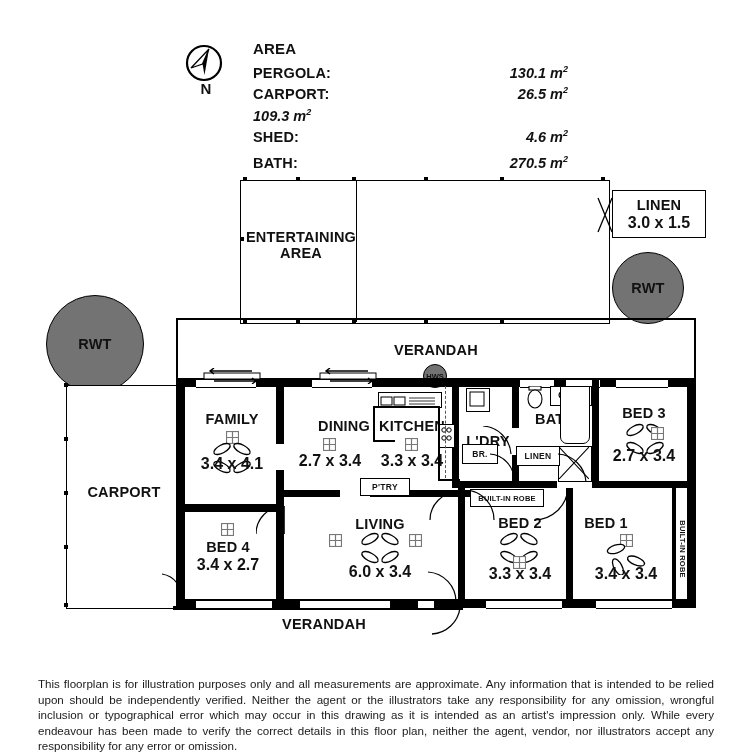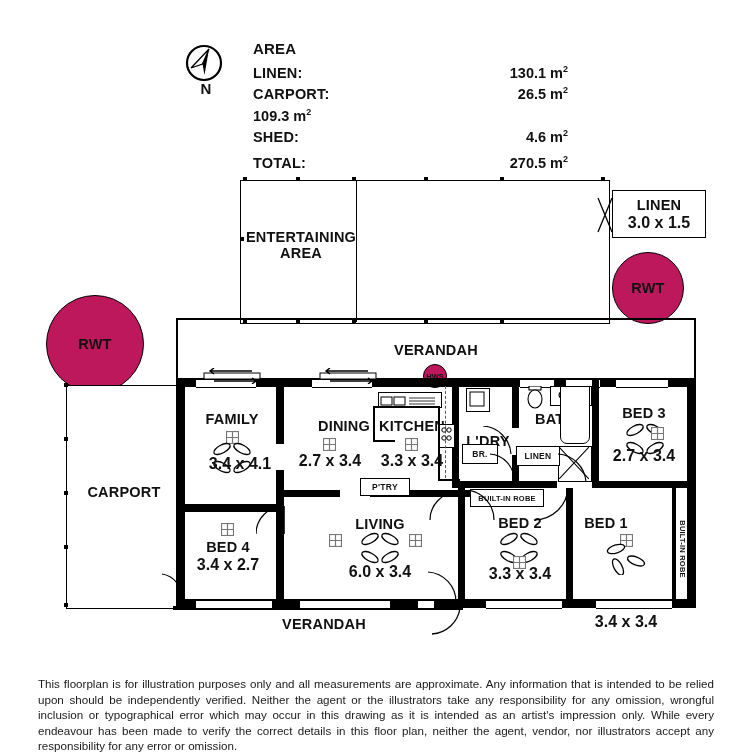--- a/index.html
+++ b/index.html
@@ -14,34 +14,34 @@
   
   #compass{left:183px;top:42px;width:46px;height:56px;}
   #compass svg{display:block;}
   #compass .nlab{
     text-align:center;font-size:15px;font-weight:bold;line-height:14px;margin-top:-2px;
   }
   #area-block{left:253px;top:40px;width:315px;}
   #area-title{font-size:15px;font-weight:bold;letter-spacing:.2px;margin-bottom:4px;}
   .area-row{display:flex;justify-content:space-between;align-items:baseline;font-size:14.5px;line-height:17.5px;}
   .area-row .lbl{white-space:nowrap;}
-  .area-row .val{white-space:nowrap;font-weight:bold;}
+  .area-row .val{white-space:nowrap;font-weight:bold;font-style:italic;}
   .area-row.total{font-weight:bold;margin-top:5px;}
   .area-row.total .lbl{font-weight:bold;}
   sup{font-size:9px;vertical-align:super;}
 
   
   .wallT{background:#000;}           
   .outline{border:1.6px solid #000;background:#fff;}
   .lbl{font-size:14.5px;font-weight:bold;letter-spacing:.2px;white-space:nowrap;}
   .dim{font-size:16px;font-weight:bold;white-space:nowrap;}
   .tiny{font-size:7.5px;font-weight:bold;letter-spacing:.2px;white-space:nowrap;}
   .tiny2{font-size:8.5px;font-weight:bold;letter-spacing:.3px;white-space:nowrap;}
 
-  .circle{border:1.6px solid #000;border-radius:50%;background:#be185d;}
+  .circle{border:1.6px solid #000;border-radius:50%;background:#737373;}
   .fan svg{display:block;}
 
   
   #disclaimer{
     left:38px;top:676px;width:676px;font-size:11.6px;line-height:15.6px;
     text-align:justify;color:#1a1a1a;
   }
   #disclaimer p{margin:0;}
 </style>
 </head>
@@ -53,36 +53,36 @@
     <path d="M26 7 L21.5 33 L19.5 22 Z" fill="#000"></path>
     <path d="M26 7 L19.5 22 L8 26 Z" fill="#fff" stroke="#000" stroke-width="1.3"></path>
   </svg>
   <div class="nlab">N</div>
 </div>
 
 <div class="abs" id="area-block">
   <div id="area-title">AREA</div>
 
   <div class="area-row">
-    <span class="lbl">LINEN:</span>
+    <span class="lbl">PERGOLA:</span>
     <span class="val"><span>130.1 m</span><sup>2</sup></span>
   </div>
   <div class="area-row">
     <span class="lbl">CARPORT:</span>
     <span class="val"><span>26.5 m</span><sup>2</sup></span>
   </div>
   <div class="area-row">
     <span class="val"><span>109.3 m</span><sup>2</sup></span>
   </div>
   <div class="area-row">
     <span class="lbl">SHED:</span>
     <span class="val"><span>4.6 m</span><sup>2</sup></span>
   </div>
   <div class="area-row total">
-    <span class="lbl">TOTAL:</span>
+    <span class="lbl">BATH:</span>
     <span class="val"><span>270.5 m</span><sup>2</sup></span>
   </div>
 </div>
 
 <div class="abs" id="plan" style="left:0;top:0;width:750px;height:660px;">
 
   <div class="abs" style="left:240px;top:180px;width:368px;height:142px;border:1.4px solid #000;background:#fff;"></div>
   <div class="abs" style="left:356px;top:180px;width:1.4px;height:142px;background:#000;"></div>
 
   <div class="abs ctr lbl" style="left:246px;top:228px;width:110px;height:34px;line-height:16px;">
@@ -220,21 +220,21 @@
   <div class="abs fan" style="left:211px;top:441px;">
     <svg width="42" height="34" viewBox="0 0 42 34">
         <g fill="#fff" stroke="#000" stroke-width="1.3">
       <ellipse cx="11" cy="8" rx="9" ry="4" transform="rotate(-28 11 8)"></ellipse>
       <ellipse cx="31" cy="8" rx="9" ry="4" transform="rotate(28 31 8)"></ellipse>
       <ellipse cx="11" cy="26" rx="9" ry="4" transform="rotate(28 11 26)"></ellipse>
       <ellipse cx="31" cy="26" rx="9" ry="4" transform="rotate(-28 31 26)"></ellipse>
     </g>
       </svg>
   </div>
-  <div class="abs ctr dim" style="left:186px;top:455px;width:92px;height:18px;padding-left:8px;">3.4 x 4.1</div>
+  <div class="abs ctr dim" style="left:186px;top:455px;width:92px;height:18px;">3.4 x 4.1</div>
 
   <div class="abs ctr lbl" style="left:302px;top:417px;width:84px;height:18px;">DINING</div>
   <div class="abs" style="left:323px;top:437px;width:13px;height:13px;">
     <svg width="13" height="13">
         <rect x="0.5" y="0.5" width="12" height="12" fill="#fff" stroke="#777" stroke-width="1.2"></rect>
         <path d="M6.5 1 L6.5 12 M1 6.5 L12 6.5" stroke="#777" stroke-width="1.2"></path>
       </svg>
   </div>
   <div class="abs ctr dim" style="left:288px;top:452px;width:84px;height:18px;">2.7 x 3.4</div>
 
@@ -384,21 +384,21 @@
   </div>
   <div class="abs fan" style="left:605px;top:541px;">
     <svg width="42" height="34" viewBox="0 0 42 34">
         <g fill="#fff" stroke="#000" stroke-width="1.3">
       <ellipse cx="11" cy="8" rx="9" ry="4" transform="rotate(-18 11 8)"></ellipse>
       <ellipse cx="31" cy="20" rx="9" ry="4" transform="rotate(22 31 20)"></ellipse>
       <ellipse cx="13" cy="26" rx="9" ry="4" transform="rotate(62 13 26)"></ellipse>
     </g>
       </svg>
   </div>
-  <div class="abs ctr dim" style="left:584px;top:565px;width:84px;height:18px;margin-top:48px;">3.4 x 3.4</div>
+  <div class="abs ctr dim" style="left:584px;top:565px;width:84px;height:18px;">3.4 x 3.4</div>
 
   <div class="abs" style="left:676px;top:495px;width:12px;height:105px;">
     <div class="tiny" style="transform:rotate(90deg);transform-origin:left top;position:absolute;left:11px;top:8px;width:92px;text-align:center;">BUILT-IN ROBE</div>
   </div>
 
   <svg class="abs" style="left:256px;top:506px;" width="32" height="32">
     <path d="M28 0 A28 28 0 0 0 0 28" fill="none" stroke="#000" stroke-width="1.2"></path>
     <path d="M28 0 L28 28" stroke="#000" stroke-width="1.6"></path>
   </svg>
   <svg class="abs" style="left:428px;top:490px;" width="32" height="32">

